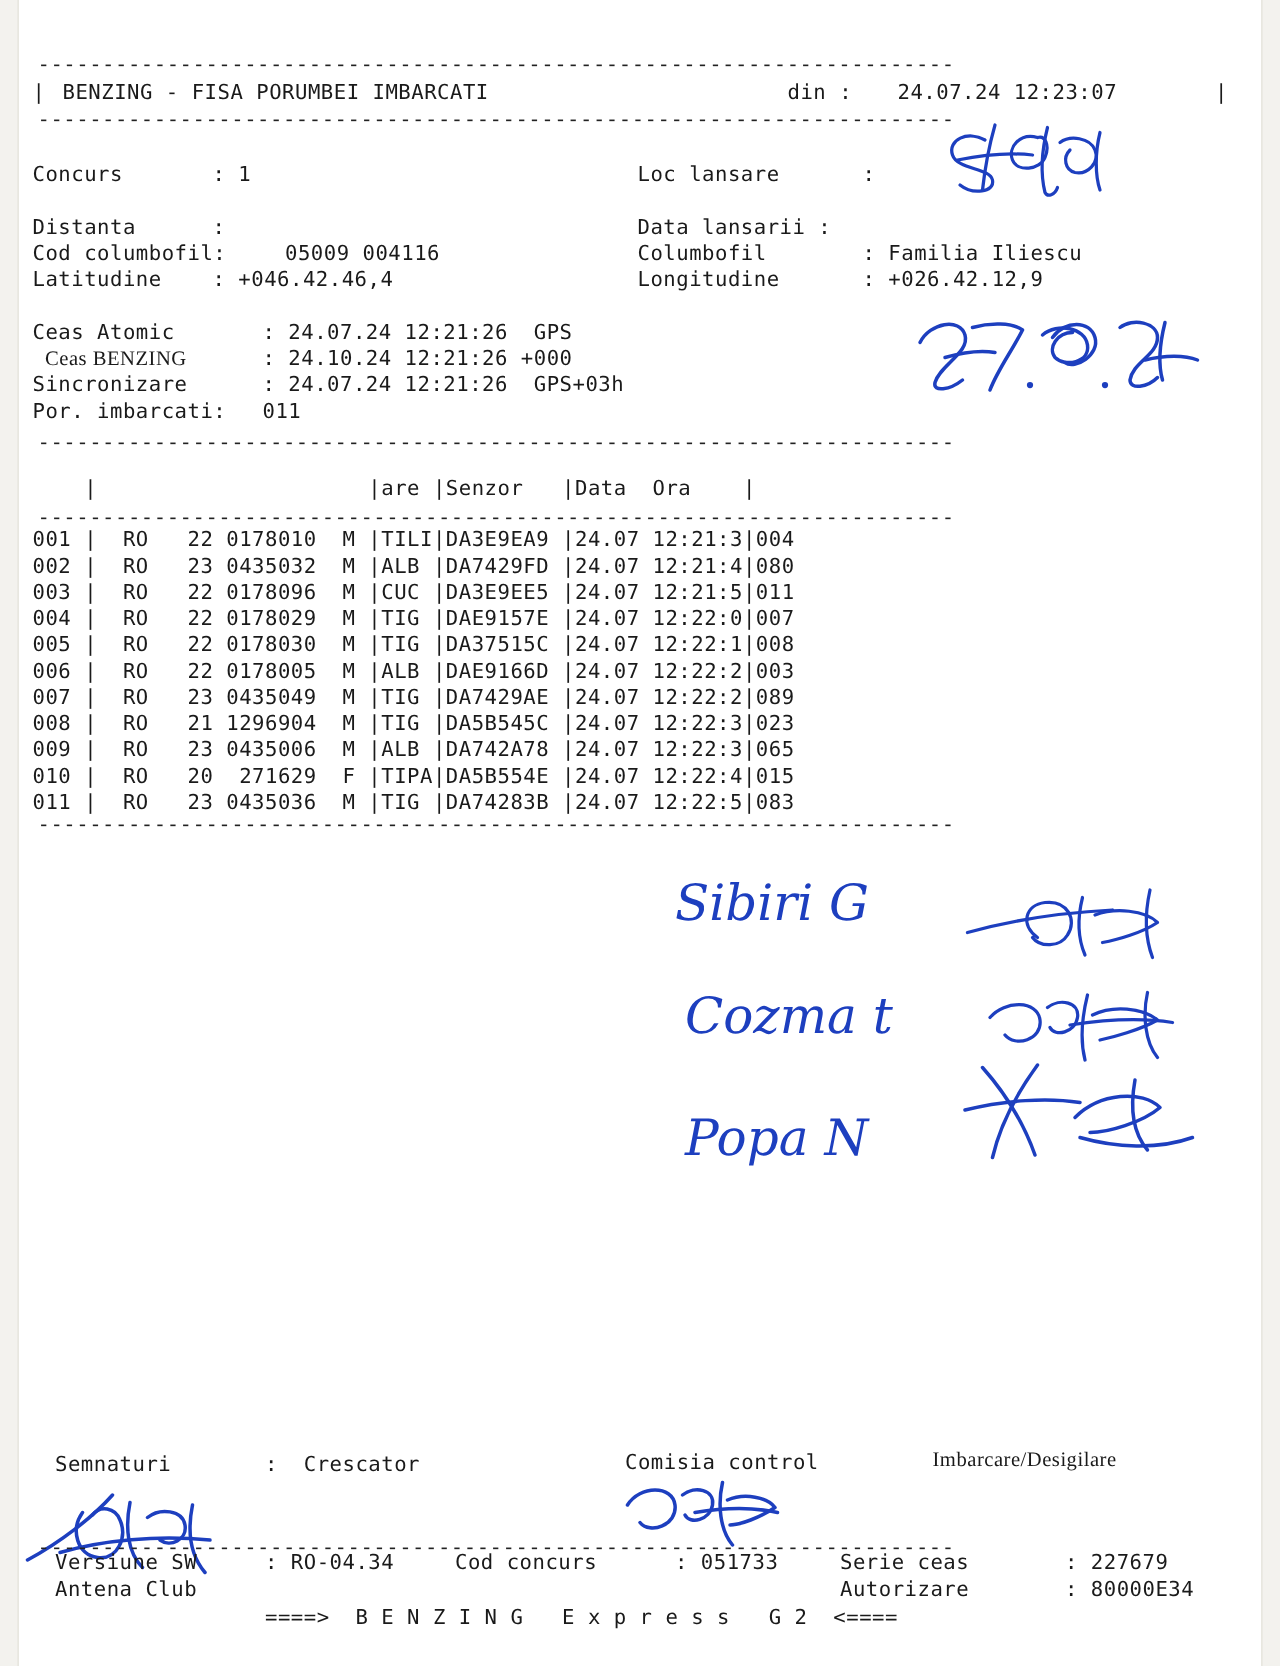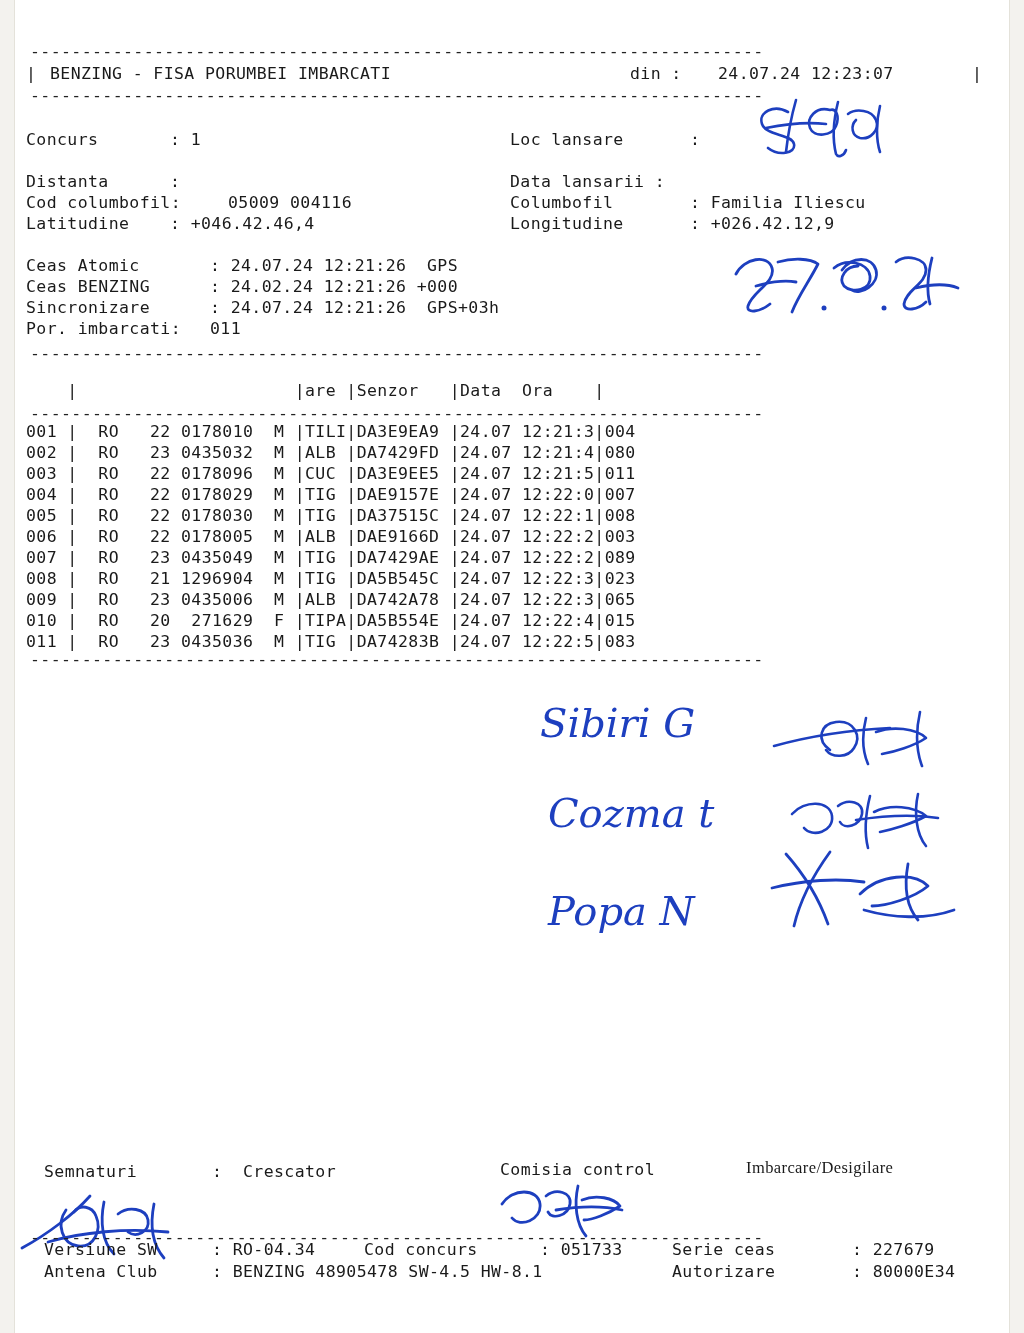--- a/index.html
+++ b/index.html
@@ -116,22 +116,22 @@
         <path d="M170 16 C180 8, 200 12, 200 24 C200 38, 180 44, 178 58 C178 66, 192 64, 200 56"></path>
         <path d="M206 12 C202 28, 200 44, 204 58"></path>
         <path d="M190 42 C206 38, 222 38, 232 42"></path>
       </g>
     </svg>
   </div>
 
   <div class="blk mono" style="left:26px;top:256px;">Ceas Atomic</div>
   <div class="blk mono" style="left:210px;top:256px;">: 24.07.24 12:21:26  GPS</div>
 
-  <div class="blk mono" style="left:26px;top:277px;">Ceas BENZING</div>
-  <div class="blk mono" style="left:210px;top:277px;">: 24.02.24 12:21:26 +000</div>
+  <div class="blk mono" style="left:36px;top:277px;font-family:Liberation Serif, serif;">Ceas BENZING</div>
+  <div class="blk mono" style="left:210px;top:277px;">: 24.10.24 12:21:26 +000</div>
 
   <div class="blk mono" style="left:26px;top:298px;">Sincronizare</div>
   <div class="blk mono" style="left:210px;top:298px;">: 24.07.24 12:21:26  GPS+03h</div>
 
   <div class="blk mono" style="left:26px;top:319px;">Por. imbarcati:</div>
   <div class="blk mono" style="left:210px;top:319px;">011</div>
 
   <div class="rule mono" style="left:30px;top:344px;">-----------------------------------------------------------------------</div>
 
   <div class="tbl mono" id="thead2" style="left:26px;top:381px;">    |                     |are |Senzor   |Data  Ora    | </div>
@@ -227,18 +227,18 @@
   <div class="rule mono" style="left:30px;top:1228px;">-----------------------------------------------------------------------</div>
 
   <div class="blk mono" style="left:44px;top:1240px;">Versiune SW</div>
   <div class="blk mono" style="left:212px;top:1240px;">: RO-04.34</div>
   <div class="blk mono" style="left:364px;top:1240px;">Cod concurs</div>
   <div class="blk mono" style="left:540px;top:1240px;">: 051733</div>
   <div class="blk mono" style="left:672px;top:1240px;">Serie ceas</div>
   <div class="blk mono" style="left:852px;top:1240px;">: 227679</div>
 
   <div class="blk mono" style="left:44px;top:1262px;">Antena Club</div>
-  <div class="blk mono" style="left:212px;top:1262px;">: BENZING 48905478 SW-4.5 HW-8.1</div>
   <div class="blk mono" style="left:672px;top:1262px;">Autorizare</div>
   <div class="blk mono" style="left:852px;top:1262px;">: 80000E34</div>
 
+  <div class="blk mono" style="left:212px;top:1284px;">====&gt;  B E N Z I N G   E x p r e s s   G 2  &lt;====</div>
 
 </div>
 
 </body></html>

